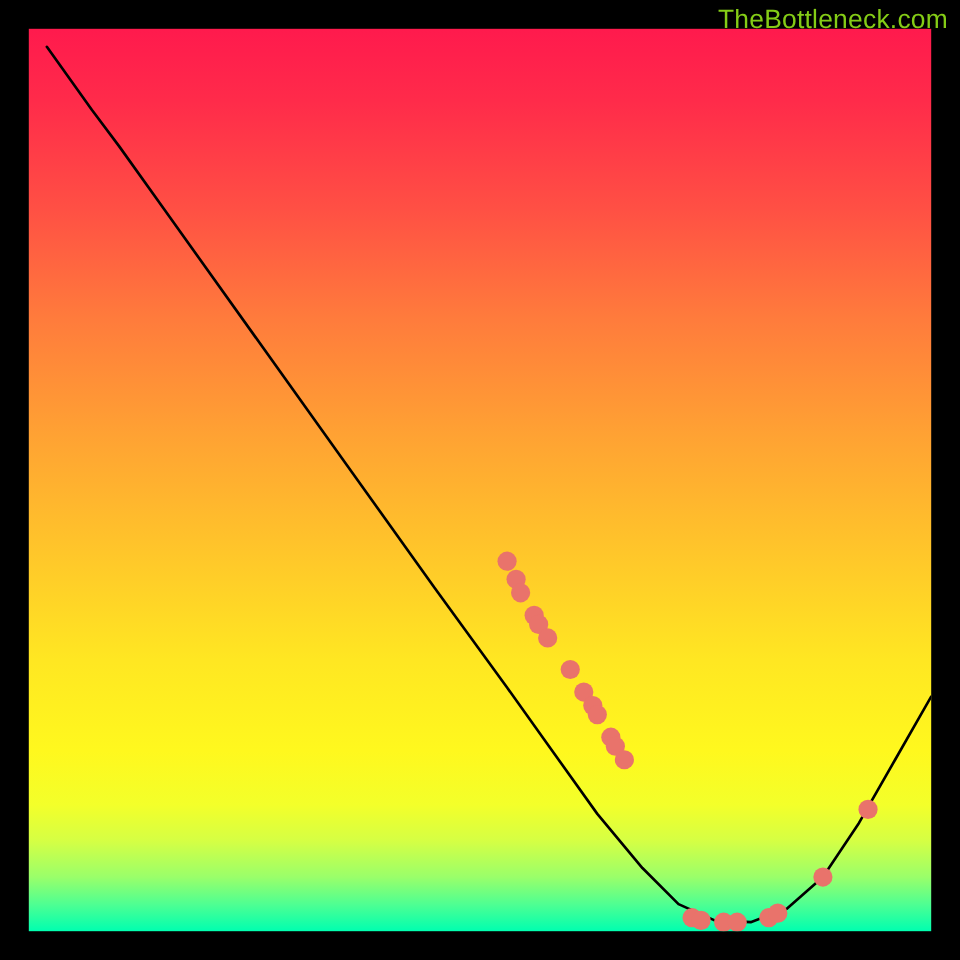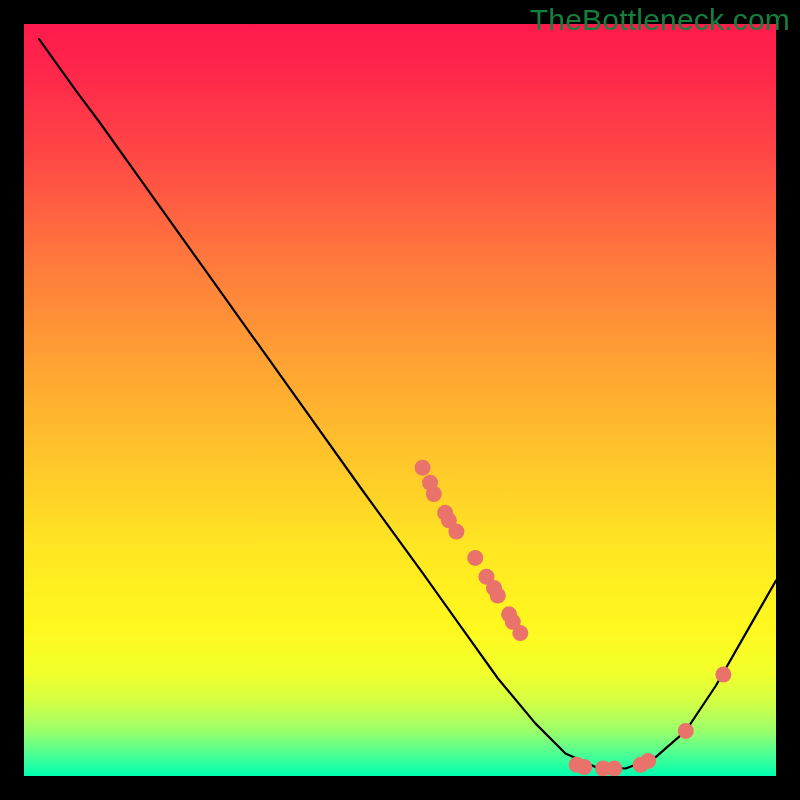--- a/index.html
+++ b/index.html
@@ -30,22 +30,22 @@
       #d5ff44 90%,
       #9aff6a 94%,
       #4fff92 97%,
       #00ffb0 100%
     );
   }
   .watermark {
     position: absolute;
     top: 3px;
     right: 10px;
-    color: #15803d;
-    font-size: 30px;
+    color: #84cc16;
+    font-size: 22px;
     font-weight: 500;
     letter-spacing: 0.2px;
     z-index: 10;
   }
   svg.plot {
     position: absolute;
     left: 0;
     top: 0;
     width: 752px;
     height: 752px;

